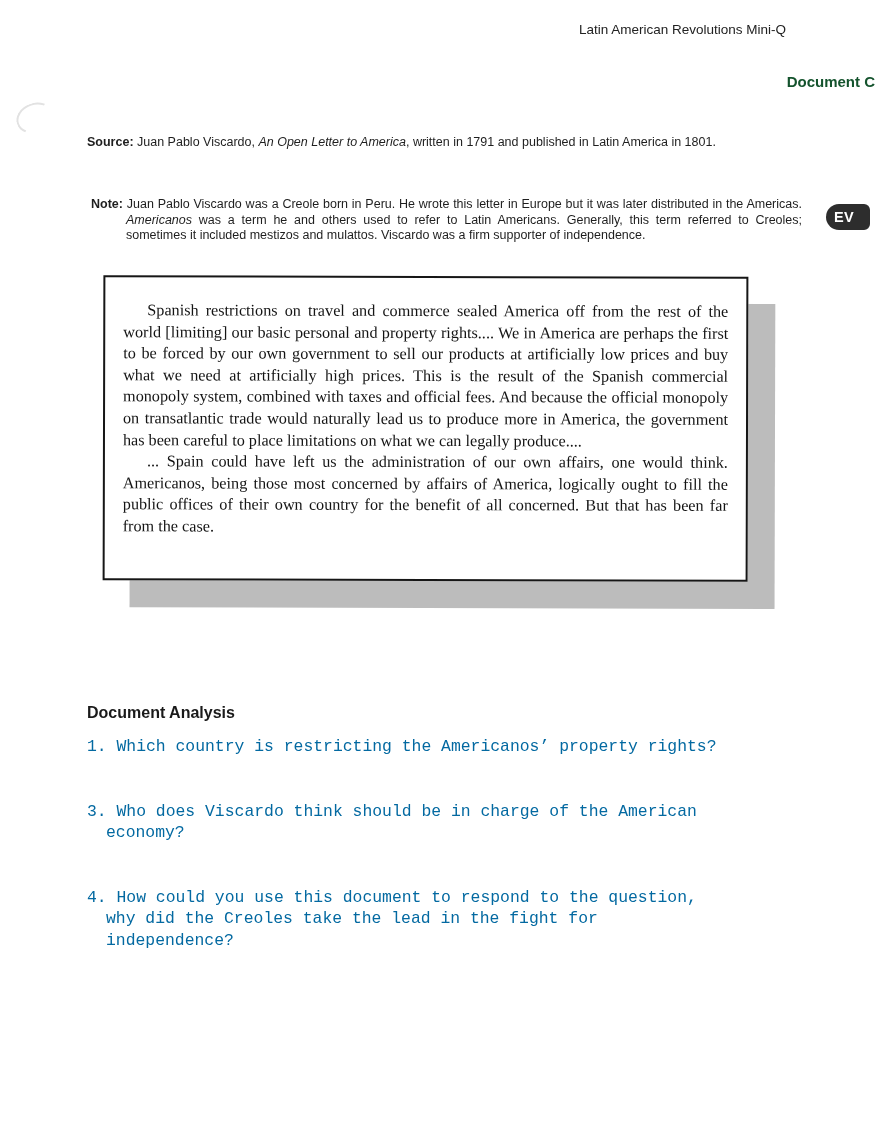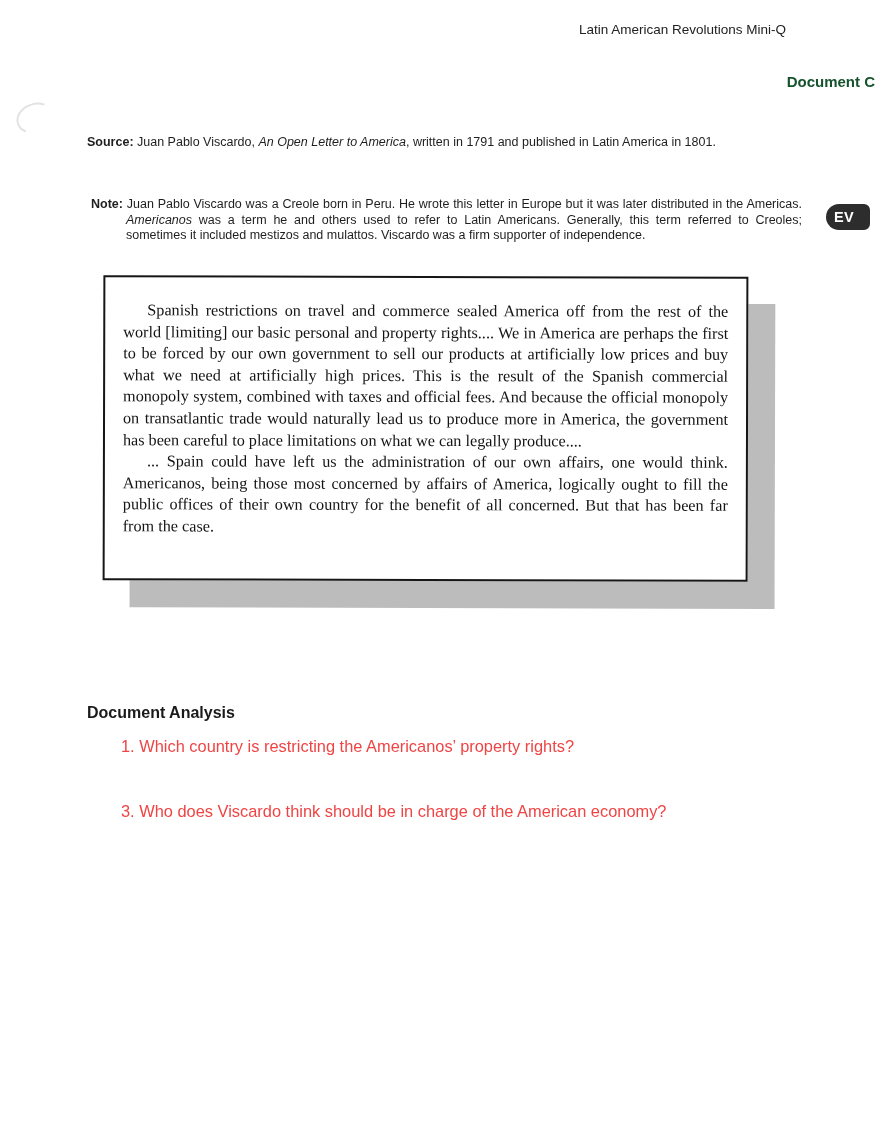--- a/index.html
+++ b/index.html
@@ -115,24 +115,23 @@
     left: 87px;
     font-size: 16px;
     font-weight: bold;
     color: #1a1a1a;
   }
   .questions {
     position: absolute;
     top: 736px;
     left: 87px;
     width: 640px;
-    font-family: Liberation Sans, sans-serif;
+    font-family: Liberation Mono, monospace;
     font-size: 16.4px;
-    color: #ef4444;
-    margin-left: 34px;
+    color: #0369a1;
   }
   .question {
     margin: 0 0 43px 0;
     line-height: 21.5px;
     padding-left: 19px;
     text-indent: -19px;
   }
 
   
   .footer-copyright {
@@ -221,20 +220,21 @@
   <div class="quote-box">
     <p class="quote-para">Spanish restrictions on travel and commerce sealed America off from the rest of the world [limiting] our basic personal and property rights.... We in America are perhaps the first to be forced by our own government to sell our products at artificially low prices and buy what we need at artificially high prices. This is the result of the Spanish commercial monopoly system, combined with taxes and official fees. And because the official monopoly on transatlantic trade would naturally lead us to produce more in America, the government has been careful to place limitations on what we can legally produce....</p>
     <p class="quote-para">... Spain could have left us the administration of our own affairs, one would think. Americanos, being those most concerned by affairs of America, logically ought to fill the public offices of their own country for the benefit of all concerned. But that has been far from the case.</p>
   </div>
 
   <div class="analysis-heading">Document Analysis</div>
 
   <div class="questions">
     <p class="question">1. Which country is restricting the Americanos’ property rights?</p>
     <p class="question">3. Who does Viscardo think should be in charge of the American economy?</p>
+    <p class="question">4. How could you use this document to respond to the question, why did the Creoles take the lead in the fight for independence?</p>
   </div>
 
   <div class="artifact-smudge-1"></div>
   <div class="artifact-smudge-2"></div>
 
   <div class="footer-copyright">© 2012 The DBQ Project</div>
 
   <div class="footer-center">This page may be reproduced for classroom use</div>
 
   <div class="page-number">163</div>

